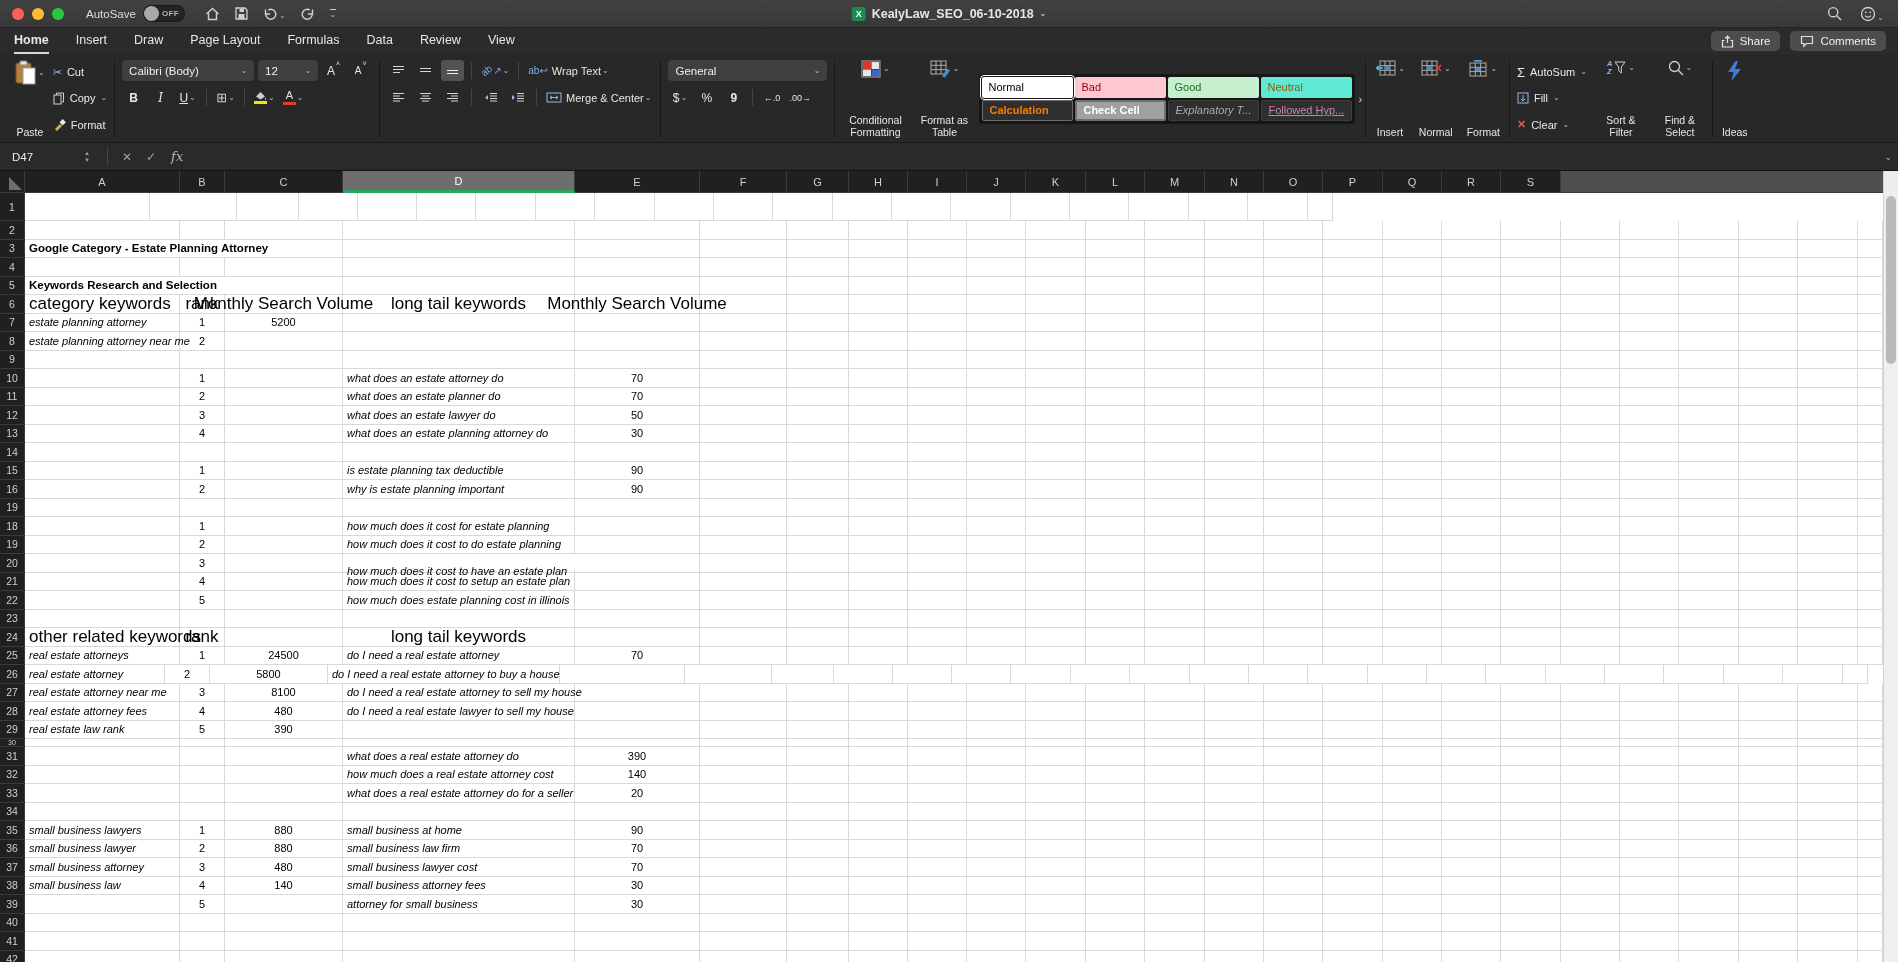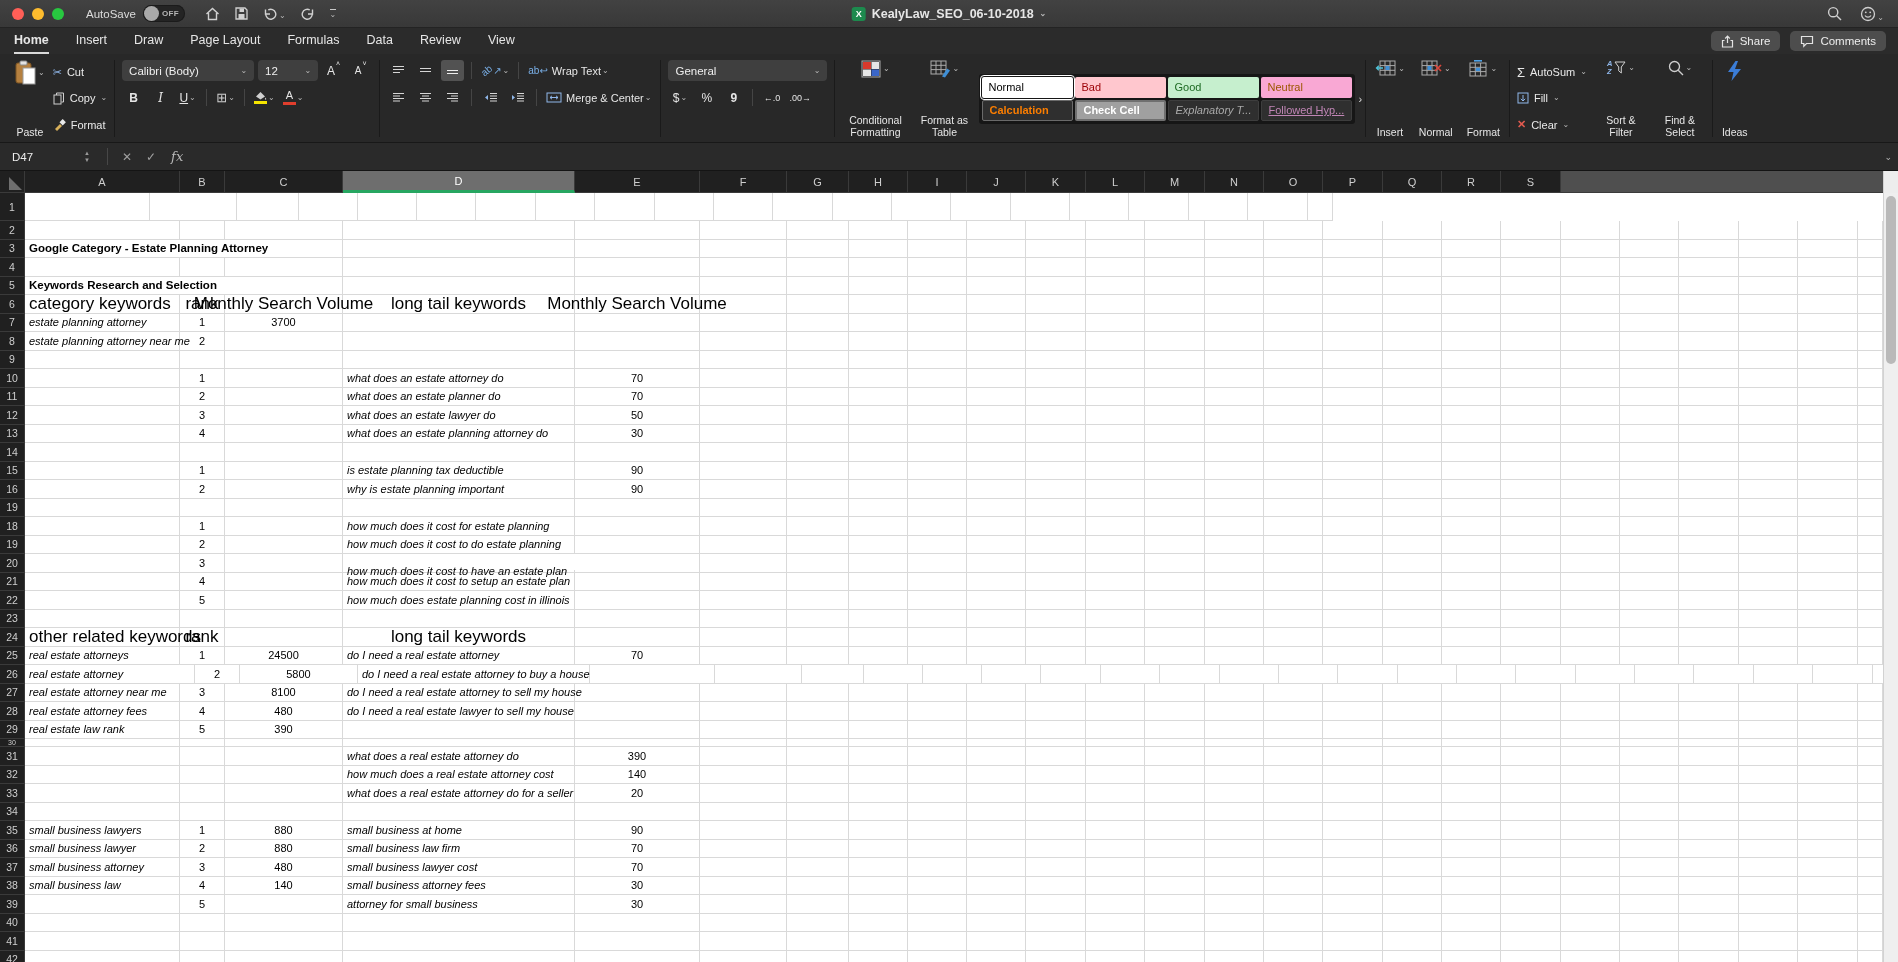--- a/index.html
+++ b/index.html
@@ -50,21 +50,21 @@
   .stack{display:flex;flex-direction:column;justify-content:space-around;padding:2px 0}
   .stackitem{display:flex;align-items:center;gap:5px;font-size:11px;height:19px;color:#e9e9e9}
   .cbarwrap{display:flex;flex-direction:column;align-items:center;line-height:1}
   .cbar{width:13px;height:3.5px;margin-top:1px}
   .gallery{display:grid;grid-template-columns:repeat(4,91px);grid-auto-rows:21px;gap:2px;background:#161616;
            padding:3px;border-radius:3px;align-self:center}
   .stylecell{display:flex;align-items:center;padding:0 6px;font-size:11px;border-radius:2px;white-space:nowrap;overflow:hidden}
   .st-normal{background:#fff;color:#000;outline:1.5px solid #fff;outline-offset:1px}
   .st-bad{background:#ffc7ce;color:#9c0006}
   .st-good{background:#c6efce;color:#1e6b24}
-  .st-neutral{background:#f9a8d4;color:#9c5700}
+  .st-neutral{background:#5eead4;color:#9c5700}
   .st-calc{background:#2f2f2f;color:#fa7d00;border:1px solid #6a6a6a;font-weight:700}
   .st-check{background:#a0a0a0;color:#fff;border:2px solid #707070;font-weight:700}
   .st-expl{background:#2f2f2f;color:#a9a9a9;font-style:italic;border:1px solid #3d3d3d}
   .st-followed{background:#2f2f2f;color:#c085b5;text-decoration:underline;border:1px solid #3d3d3d}
   .gal-more{display:flex;align-items:center;color:#dcdcdc;font-size:11px;padding:0 3px}
   .az{display:flex;flex-direction:column;font-size:7.5px;font-weight:700;color:#8fb7ea;line-height:1.05}
   .two-line{width:46px}
   .blueic{color:#7ab0e8;font-size:10px}
   .sigma{font-size:13px}
   .redx{color:#e05a4f;font-weight:700;font-size:11px}
@@ -736,21 +736,21 @@
         <div class="c" style="width: 59px;"></div>
         <div class="c" style="width: 60px;"></div>
         <div class="c" style="width: 59px;"></div>
         <div class="c" style="width: 60px;"></div>
         <div class="c" style="width: 25px;"></div>
       </div>
       <div class="grow" style="height: 18.5px;">
         <div class="rn">7</div>
         <div class="c itc" style="width: 155px;">estate planning attorney</div>
         <div class="c ctr" style="width: 45px;">1</div>
-        <div class="c ctr" style="width: 118px;">3700</div>
+        <div class="c ctr" style="width: 118px;">5200</div>
         <div class="c itc" style="width: 232px;"></div>
         <div class="c ctr" style="width: 125px;"></div>
         <div class="c" style="width: 87px;"></div>
         <div class="c" style="width: 62px;"></div>
         <div class="c" style="width: 59px;"></div>
         <div class="c" style="width: 59px;"></div>
         <div class="c" style="width: 59px;"></div>
         <div class="c" style="width: 60px;"></div>
         <div class="c" style="width: 59px;"></div>
         <div class="c" style="width: 60px;"></div>
@@ -1266,21 +1266,21 @@
         <div class="c" style="width: 60px;"></div>
         <div class="c" style="width: 59px;"></div>
         <div class="c" style="width: 59px;"></div>
         <div class="c" style="width: 60px;"></div>
         <div class="c" style="width: 59px;"></div>
         <div class="c" style="width: 60px;"></div>
         <div class="c" style="width: 25px;"></div>
       </div>
       <div class="grow" style="height: 18.5px;">
         <div class="rn">26</div>
-        <div class="c itc" style="width: 170px;">real estate attorney</div>
+        <div class="c itc" style="width: 140px;">real estate attorney</div>
         <div class="c ctr" style="width: 45px;">2</div>
         <div class="c ctr" style="width: 118px;">5800</div>
         <div class="c itc" style="width: 232px;">do I need a real estate attorney to buy a house</div>
         <div class="c ctr" style="width: 125px;"></div>
         <div class="c" style="width: 87px;"></div>
         <div class="c" style="width: 62px;"></div>
         <div class="c" style="width: 59px;"></div>
         <div class="c" style="width: 59px;"></div>
         <div class="c" style="width: 59px;"></div>
         <div class="c" style="width: 60px;"></div>

